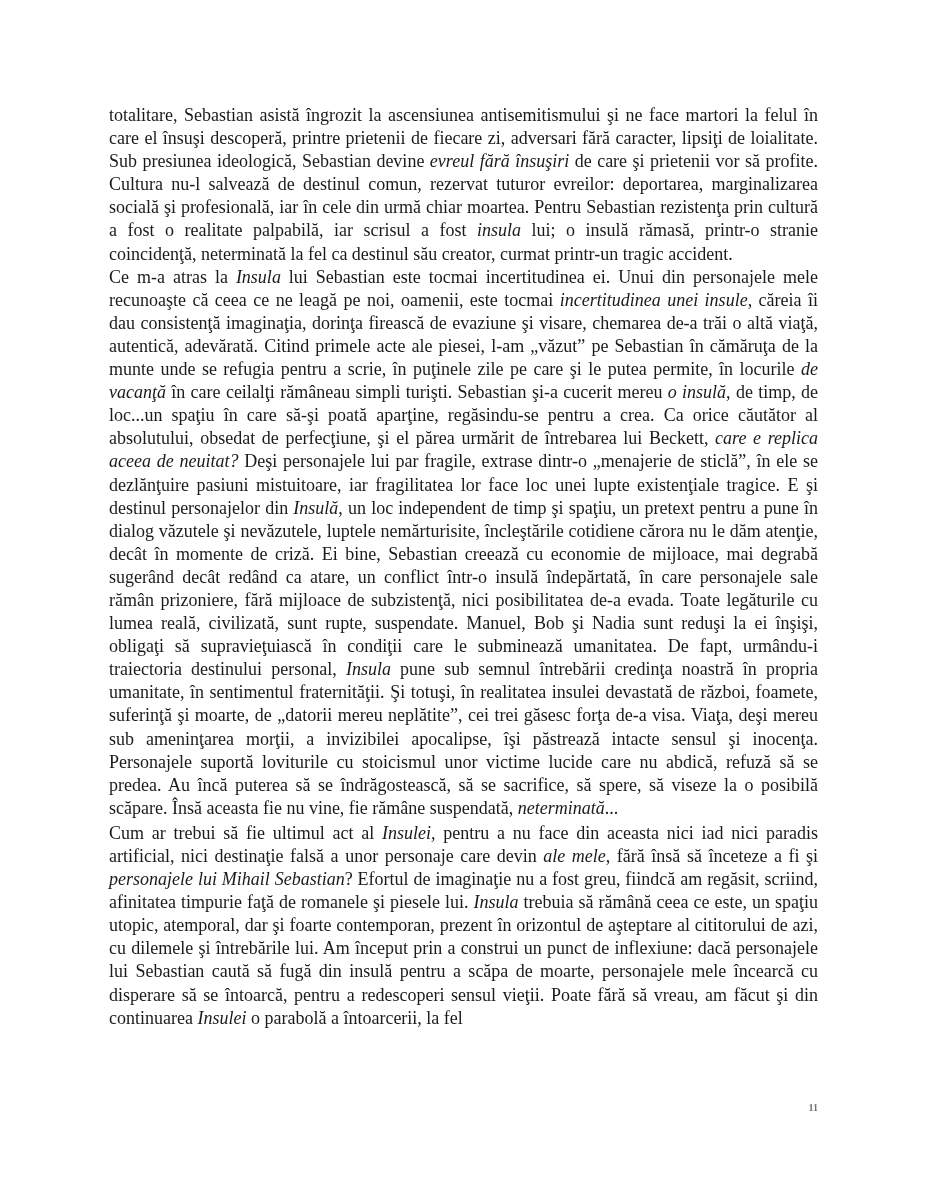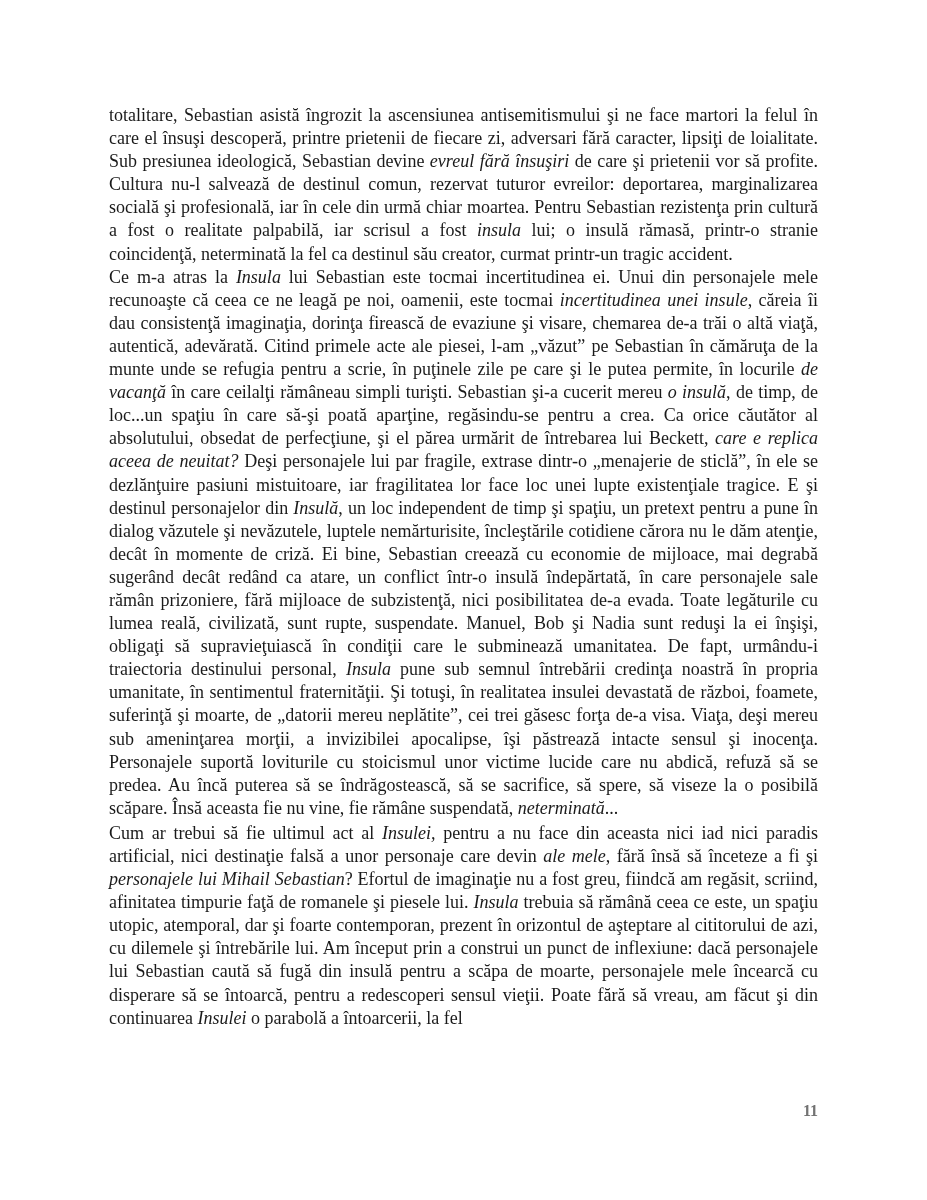--- a/index.html
+++ b/index.html
@@ -32,21 +32,21 @@
   .para.spaced {
     margin-top: 2px;
   }
   .para em {
     font-style: italic;
   }
   .page-number {
     position: absolute;
     right: 109px;
     top: 1102px;
-    font-size: 16px;
+    font-size: 10px;
     font-weight: 700;
     color: #737373;
   }
 </style>
 </head>
 <body>
 
 <div class="page">
   <div class="text-block">
       <p class="para"><span>totalitare, Sebastian asistă îngrozit la ascensiunea antisemitismului şi ne face martori la felul în care el însuşi descoperă, printre prietenii de fiecare zi, adversari fără caracter, lipsiţi de loialitate. Sub presiunea ideologică, Sebastian devine </span><em>evreul fără însuşiri</em><span> de care şi prietenii vor să profite. Cultura nu-l salvează de destinul comun, rezervat tuturor evreilor: deportarea, marginalizarea socială şi profesională, iar în cele din urmă chiar moartea. Pentru Sebastian rezistenţa prin cultură a fost o realitate palpabilă, iar scrisul a fost </span><em>insula</em><span> lui; o insulă rămasă, printr-o stranie coincidenţă, neterminată la fel ca destinul său creator, curmat printr-un tragic accident.</span></p>

